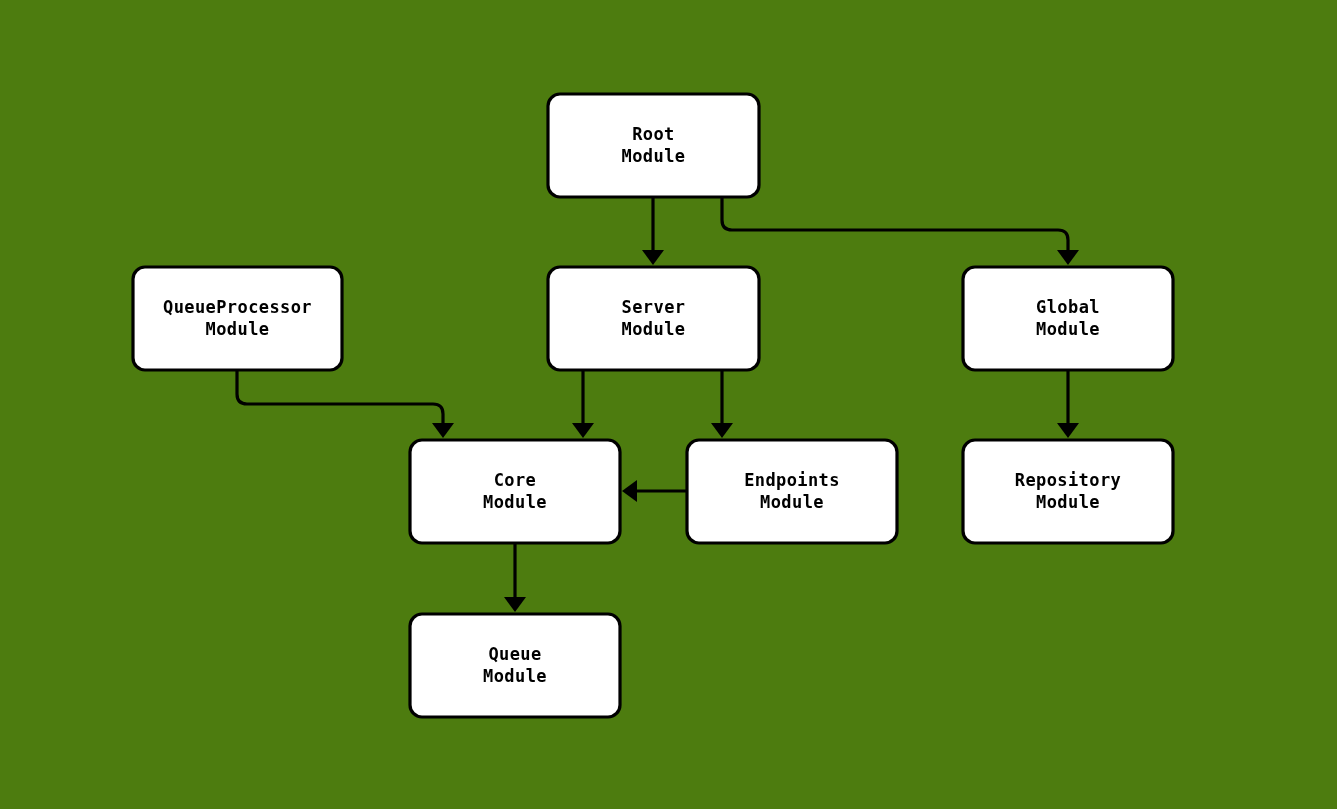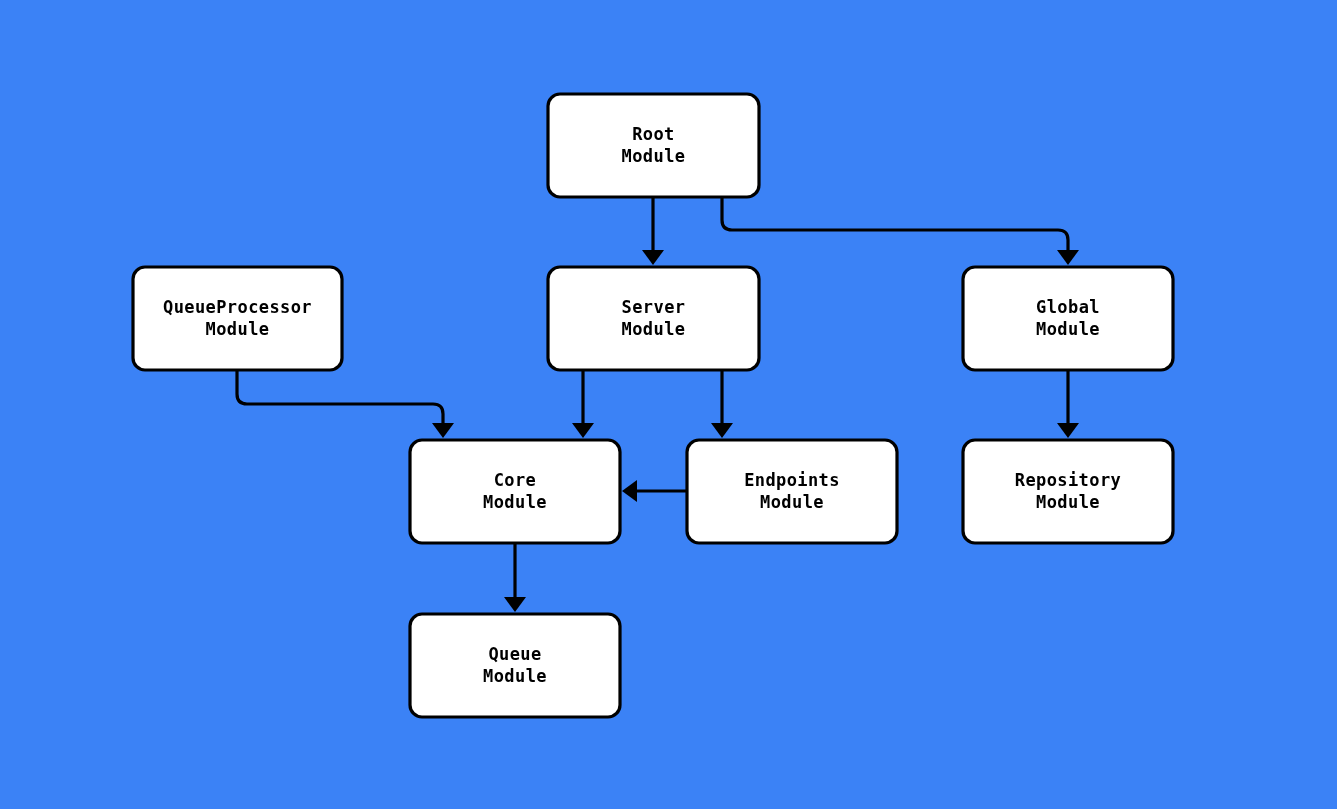--- a/index.html
+++ b/index.html
@@ -11,21 +11,21 @@
   body {
     width: 1337px;
     height: 809px;
     overflow: hidden;
     font-family: "DejaVu Sans Mono", "Liberation Mono", monospace;
   }
   #diagram-canvas {
     position: relative;
     width: 1337px;
     height: 809px;
-    background: #3b82f6;
+    background: #4d7c0f;
   }
   svg#diagram-svg {
     position: absolute;
     top: 0;
     left: 0;
     width: 1337px;
     height: 809px;
     display: block;
   }
   .node-box {

